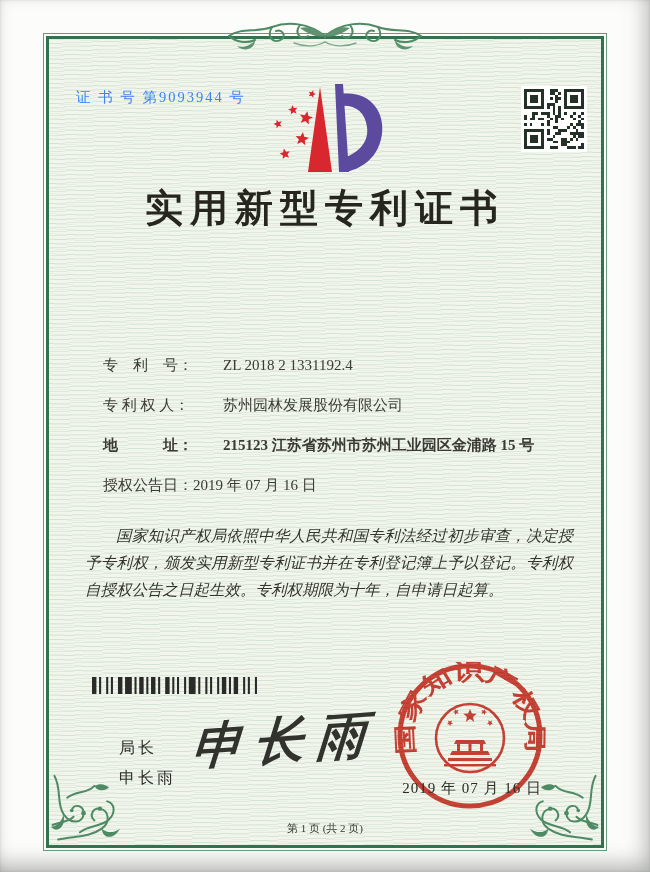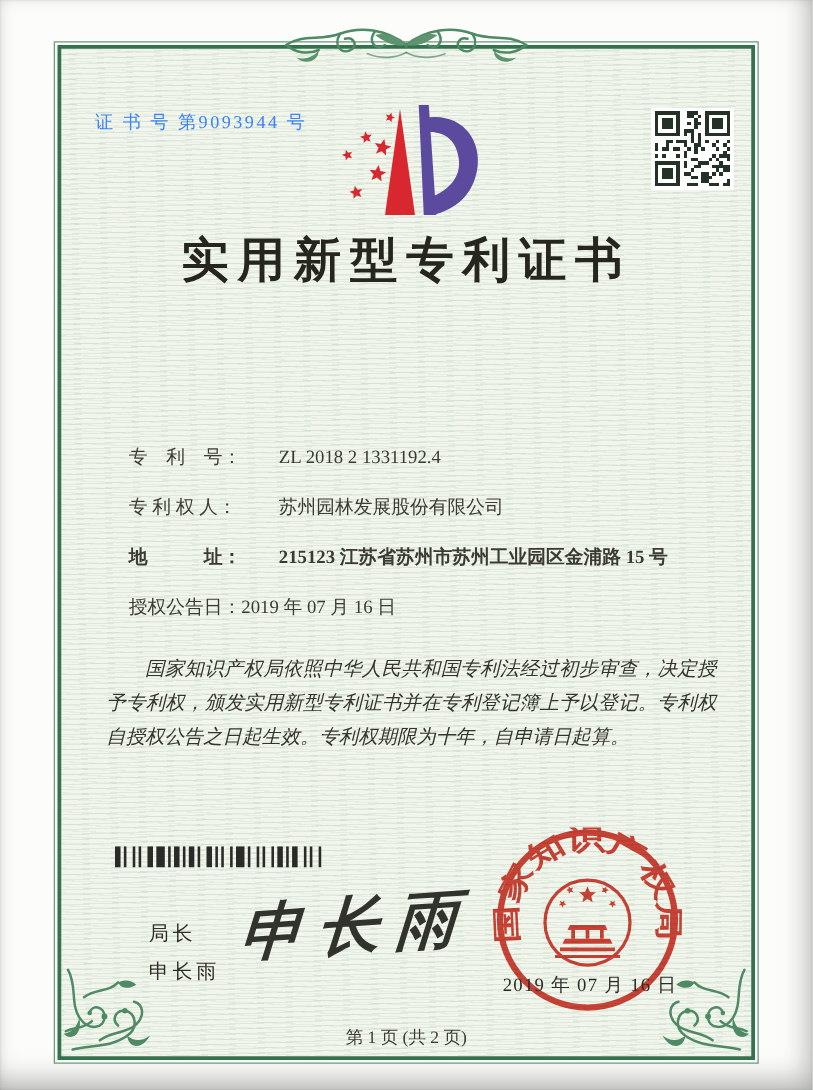--- a/index.html
+++ b/index.html
@@ -47,21 +47,21 @@
   .barcode{position:absolute;left:92px;top:677px;width:170px;height:17px;}
   .signer{position:absolute;left:95px;top:733px;font-size:16px;letter-spacing:3px;color:#2e2e28;line-height:30px;margin-left:24px;}
   .autograph{
     position:absolute;left:192px;top:706px;width:230px;
     font-size:50px;font-weight:700;font-style:italic;letter-spacing:12px;color:#23231e;
     transform:rotate(-4deg) skewX(-8deg);opacity:.92;
   }
   .seal{position:absolute;left:394px;top:662px;width:152px;height:152px;mix-blend-mode:multiply;opacity:.95;}
   .seal-date{position:absolute;left:392px;top:779px;width:160px;text-align:center;
     font-size:15px;letter-spacing:1px;color:#2b2b26;z-index:4;}
-  .footer{position:absolute;left:0;top:821px;width:650px;text-align:center;font-size:14px;color:#3a3a33;}
+  .footer{position:absolute;left:0;top:821px;width:650px;text-align:center;font-size:11px;color:#3a3a33;}
   .orn-top{position:absolute;left:224px;top:17px;width:202px;height:38px;z-index:3;}
   .orn{position:absolute;width:100px;height:100px;z-index:3;}
   .orn-bl{left:49px;top:745px;}
   .orn-br{left:501px;top:745px;transform:scaleX(-1);}
   svg{display:block;}
 </style>
 </head>
 <body>
 
 <div class="stage">

